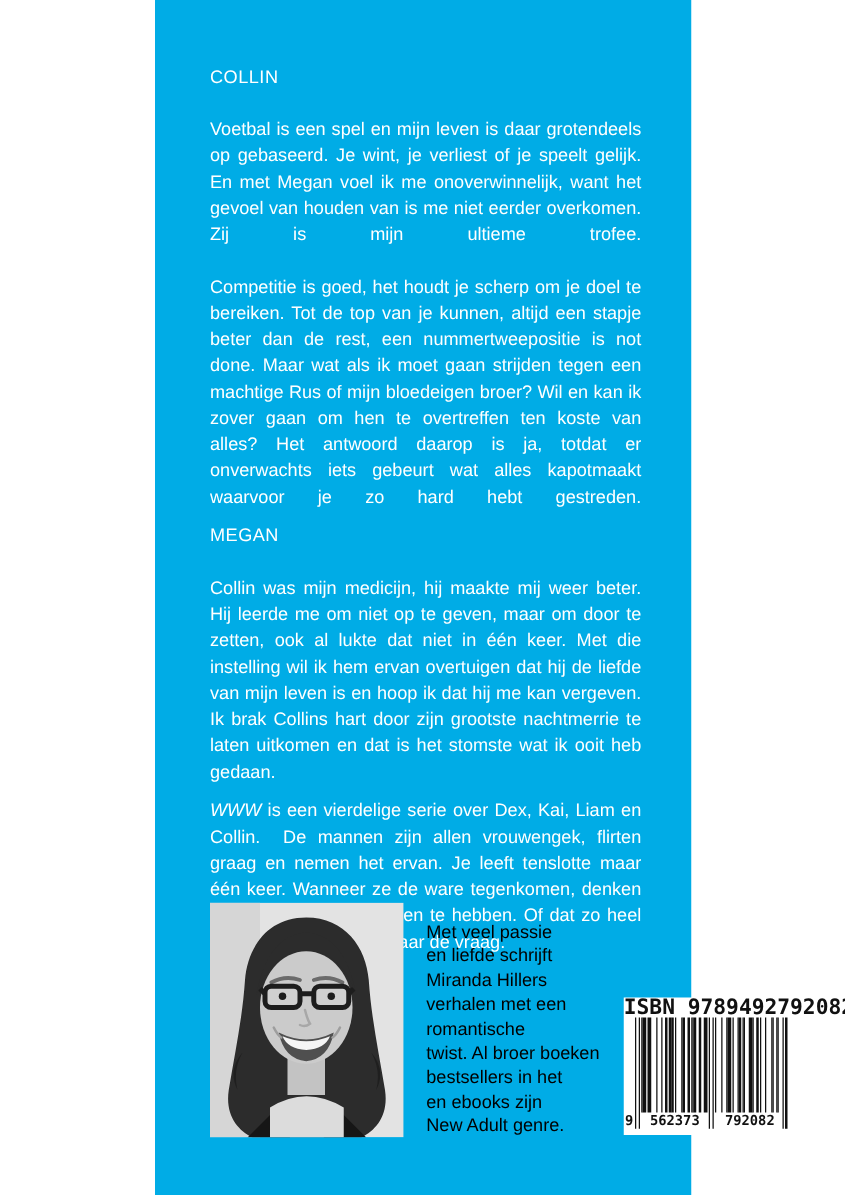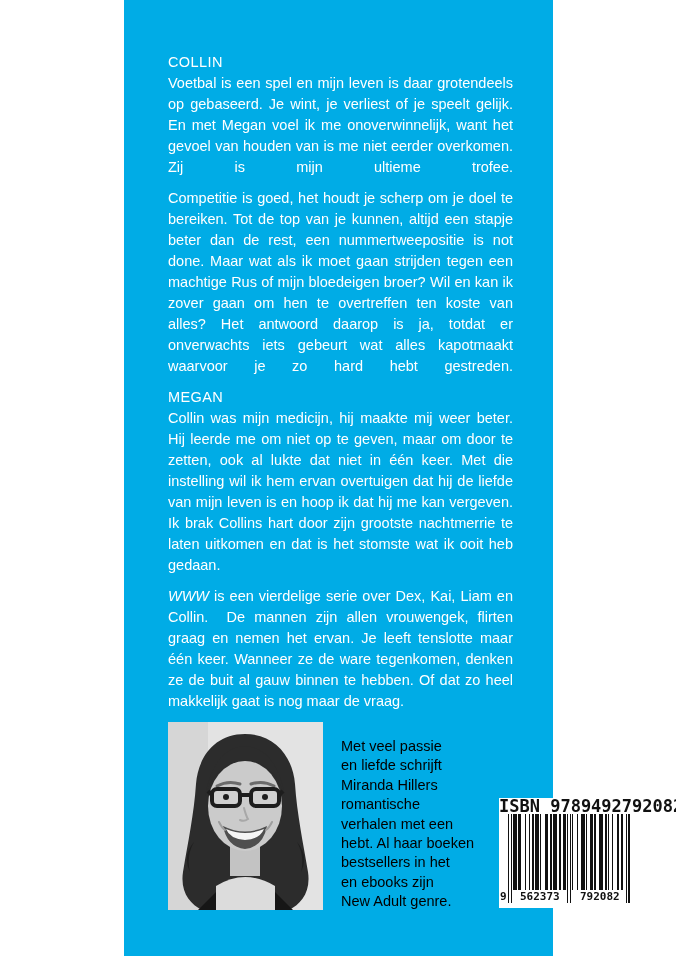--- a/index.html
+++ b/index.html
@@ -32,21 +32,21 @@
     margin: 0;
     font-size: 14.5px;
     line-height: 21px;
     font-weight: 400;
     letter-spacing: 0.4px;
   }
   .text-col p {
     margin: 0 0 10px 0;
     text-align: justify;
   }
-  .text-col p.force-last { text-align-last: justify; }
+  .text-col p.force-last { text-align-last: justify; margin-top: 21px; }
   .text-col p.last { margin-bottom: 12px; }
   .text-col em { font-style: italic; }
 
   .photo {
     position: absolute;
     left: 44px;
     top: 722px;
     width: 155px;
     height: 188px;
     overflow: hidden;
@@ -165,23 +165,23 @@
         <path d="M55 104 Q 77 115 99 104 Q 95 125 77 127 Q 59 125 55 104 Z" fill="#4f4f4f"></path>
         <path d="M58 107 Q 77 115 96 107 Q 92 117 77 118 Q 62 117 58 107 Z" fill="#f5f5f5"></path>
         <path d="M51 100 q 3 6 6 8 M104 100 q -3 6 -6 8" stroke="#9e9e9e" stroke-width="2" fill="none" stroke-linecap="round"></path>
       </svg>
     </div>
 
     <div class="bio">
         <div>Met veel passie</div>
         <div>en liefde schrijft</div>
         <div>Miranda Hillers</div>
+        <div>verhalen met een</div>
         <div>romantische</div>
-        <div>verhalen met een</div>
-        <div>hebt. Al haar boeken</div>
+        <div>twist. Al broer boeken</div>
         <div>bestsellers in het</div>
         <div>en ebooks zijn</div>
         <div>New Adult genre.</div>
       </div>
 
   </div>
 
   <div class="barcode-box">
     <div class="isbn-label">ISBN 9789492792082</div>
     <div class="bars">

